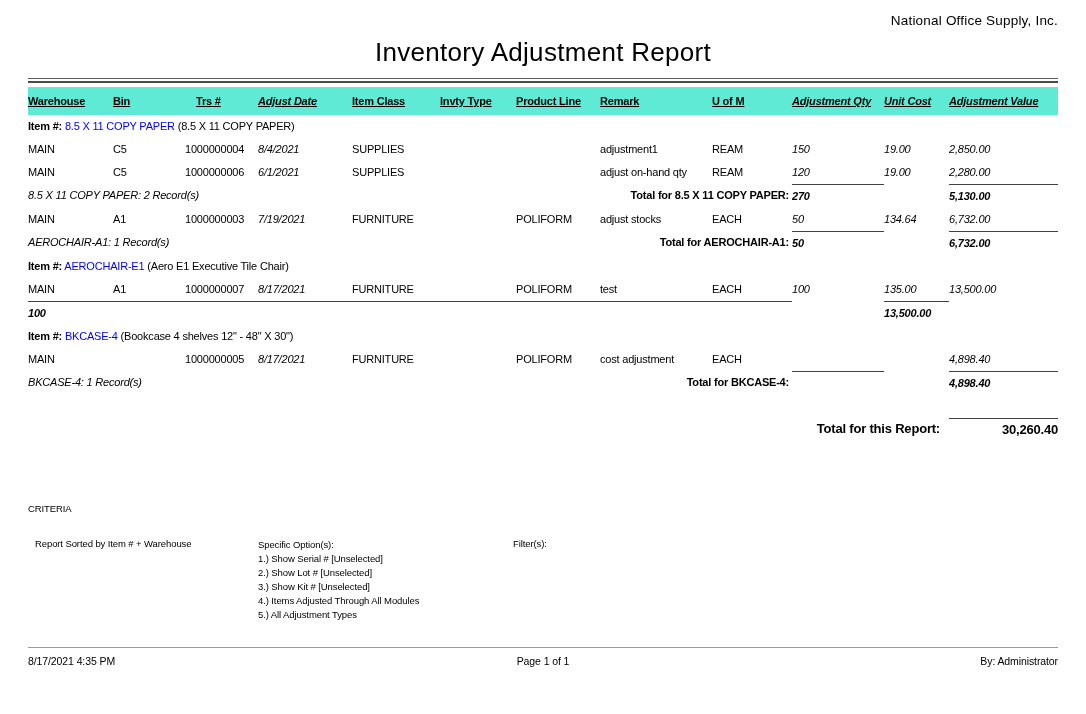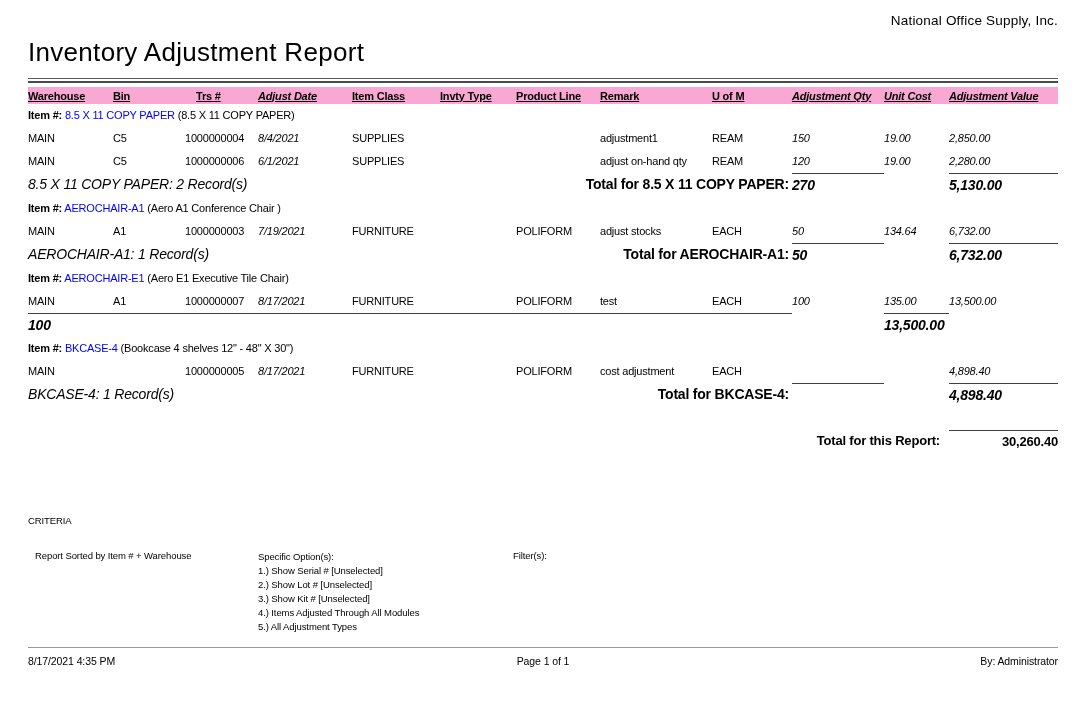--- a/index.html
+++ b/index.html
@@ -9,61 +9,61 @@
     font-family:"Liberation Sans", sans-serif;
     color:#000;
     position:relative;
     overflow:hidden;
   }
   .page { position:relative; width:1086px; height:714px; }
   .content { padding:0 28px; }
 
   
   .company { text-align:right; padding-top:13px; font-size:13.5px; letter-spacing:.2px; }
-  .title   { text-align:left; margin-top:9px; font-size:26px; letter-spacing:.3px; }
+  .title   { text-align:center; margin-top:9px; font-size:26px; letter-spacing:.3px; }
 
   .double-rule {
     margin-top:10px;
     border-top:1px solid #5a5a5a;
     border-bottom:2px solid #4a4a4a;
     height:5px;
   }
 
   
   .grid {
     display:grid;
     grid-template-columns:85px 72px 73px 87px 95px 76px 84px 112px 80px 92px 65px 109px;
     font-size:11px;
     letter-spacing:-0.2px;
   }
   .head {
     margin-top:4px;
-    background:#f9a8d4;
-    height:17px;
+    background:#5eead4;
+    height:28px;
     align-items:center;
     font-weight:bold;
   }
   .head .hcell { text-decoration:underline; white-space:nowrap; }
   .head .c-trs { padding-left:11px; }
   .c-class { padding-left:7px; }
   .c-date, .c-qty, .c-cost, .c-value { text-align:left;font-style:italic; }
   .row { line-height:23px; align-items:baseline; }
   .cell { white-space:nowrap; overflow:hidden; }
 
   
   .item-header { line-height:23px; font-size:11px; letter-spacing:-0.2px; white-space:nowrap; }
   .item-prefix { font-weight:bold; }
   .item-link { color:#0000ff; text-decoration:none; cursor:pointer; }
   .item-desc { color:#000; }
 
   .total-row {
     display:grid;
     grid-template-columns:764px 92px 65px 109px;
     line-height:22px;
-    font-size:14px;
+    font-size:11px;
     letter-spacing:-0.2px;
     margin-bottom:1px;
   }
   .total-left { display:flex; justify-content:space-between; align-items:baseline; }
   .record-count { font-style:italic; }
   .total-label { font-weight:bold; padding-right:3px; }
   .total-num { font-weight:bold; }
   .total-row .c-qty, .total-row .c-value { border-top:1px solid #404040; }
 
   
@@ -169,25 +169,20 @@
         <span class="record-count">8.5 X 11 COPY PAPER: 2 Record(s)</span>
         <span class="total-label">Total for 8.5 X 11 COPY PAPER:</span>
       </div>
       <div class="cell c-qty total-num">270</div>
       <div class="cell c-cost"></div>
       <div class="cell c-value total-num">5,130.00</div>
     </div>
   </div>
 
   <div class="group">
-    <div class="item-header">
-      <span class="item-prefix">Item #:</span>
-      <span> </span><a class="item-link">AEROCHAIR-A1</a>
-      <span> </span><span class="item-desc">(Aero A1 Conference Chair )</span>
-    </div>
     <div class="group-rows">
   <div class="grid row">
     <div class="cell c-warehouse">MAIN</div>
     <div class="cell c-bin">A1</div>
     <div class="cell c-trs">1000000003</div>
     <div class="cell c-date">7/19/2021</div>
     <div class="cell c-class">FURNITURE</div>
     <div class="cell c-invty"></div>
     <div class="cell c-prodline">POLIFORM</div>
     <div class="cell c-remark">adjust stocks</div>

